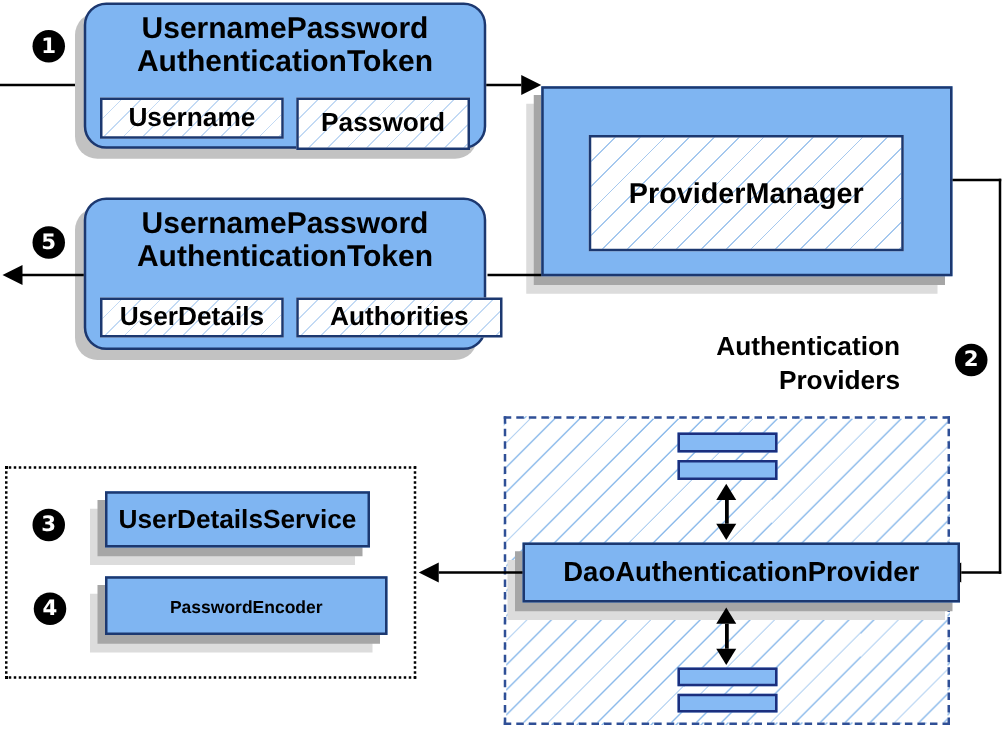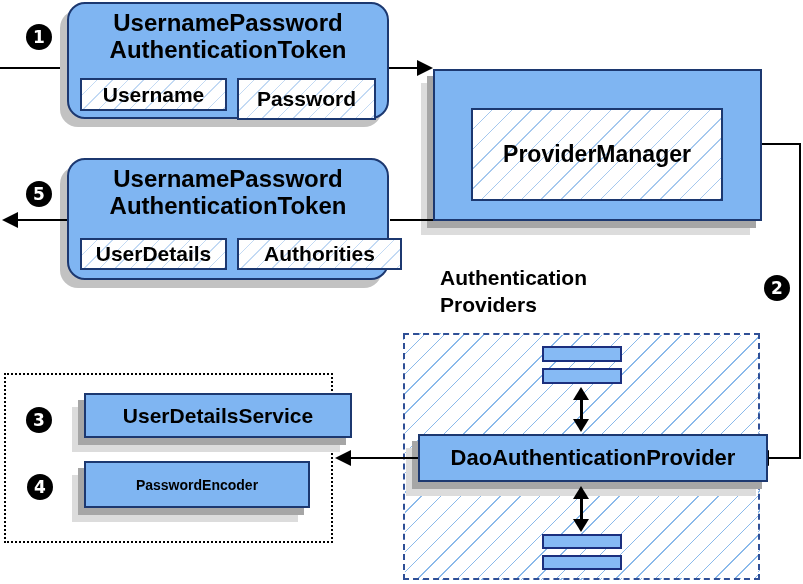--- a/index.html
+++ b/index.html
@@ -49,21 +49,21 @@
   .badge {
     position:absolute; width:26px; height:26px; border-radius:50%;
     background:#000; color:#fff; font-size:17px; line-height:26px;
     text-align:center; font-family:"DejaVu Sans", sans-serif;
   }
   .vdbl { position:absolute; width:16px; display:flex; flex-direction:column; align-items:center; }
   .vdbl .up   { width:0; height:0; border-left:8px solid transparent; border-right:8px solid transparent; border-bottom:13px solid #000; }
   .vdbl .down { width:0; height:0; border-left:8px solid transparent; border-right:8px solid transparent; border-top:13px solid #000; }
   .vdbl .stem { width:3px; flex:1; background:#000; }
   .bar { position:absolute; background:#86baf4; border:2px solid #1b2f7e; box-sizing:border-box; }
-  .heading { position:absolute; text-align:left; font-size:21px; line-height:27px; }
+  .heading { position:absolute; text-align:right; font-size:21px; line-height:27px; }
   .biglabel { font-size:22px; }
 </style>
 </head>
 <body>
 
 <div class="canvas">
 
   <div class="badge" style="left:26px; top:24px;">1</div>
   <div class="badge" style="left:764px; top:275px;">2</div>
   <div class="badge" style="left:26px; top:407px;">3</div>
@@ -132,17 +132,17 @@
   </div>
 
   <div class="bar" style="left:542px; top:534px; width:80px; height:15px;"></div>
   <div class="bar" style="left:542px; top:555px; width:80px; height:15px;"></div>
 
   <div class="line h" style="left:351px; top:457px; width:67px;"></div>
   <div class="head-left" style="left:335px; top:450px;"></div>
 
   <div class="dottedbox" style="left:4px; top:373px; width:329px; height:170px;"></div>
 
-  <div class="bluebox rectshadow centerlabel" style="left:84px; top:393px; width:268px; height:45px; font-size:21px;">UserDetailsService</div>
+  <div class="bluebox rectshadow centerlabel" style="left:84px; top:393px; width:212px; height:45px; font-size:21px;">UserDetailsService</div>
 
   <div class="bluebox rectshadow centerlabel" style="left:84px; top:461px; width:226px; height:47px; font-size:14px;">PasswordEncoder</div>
 
 </div>
 
 </body></html>

